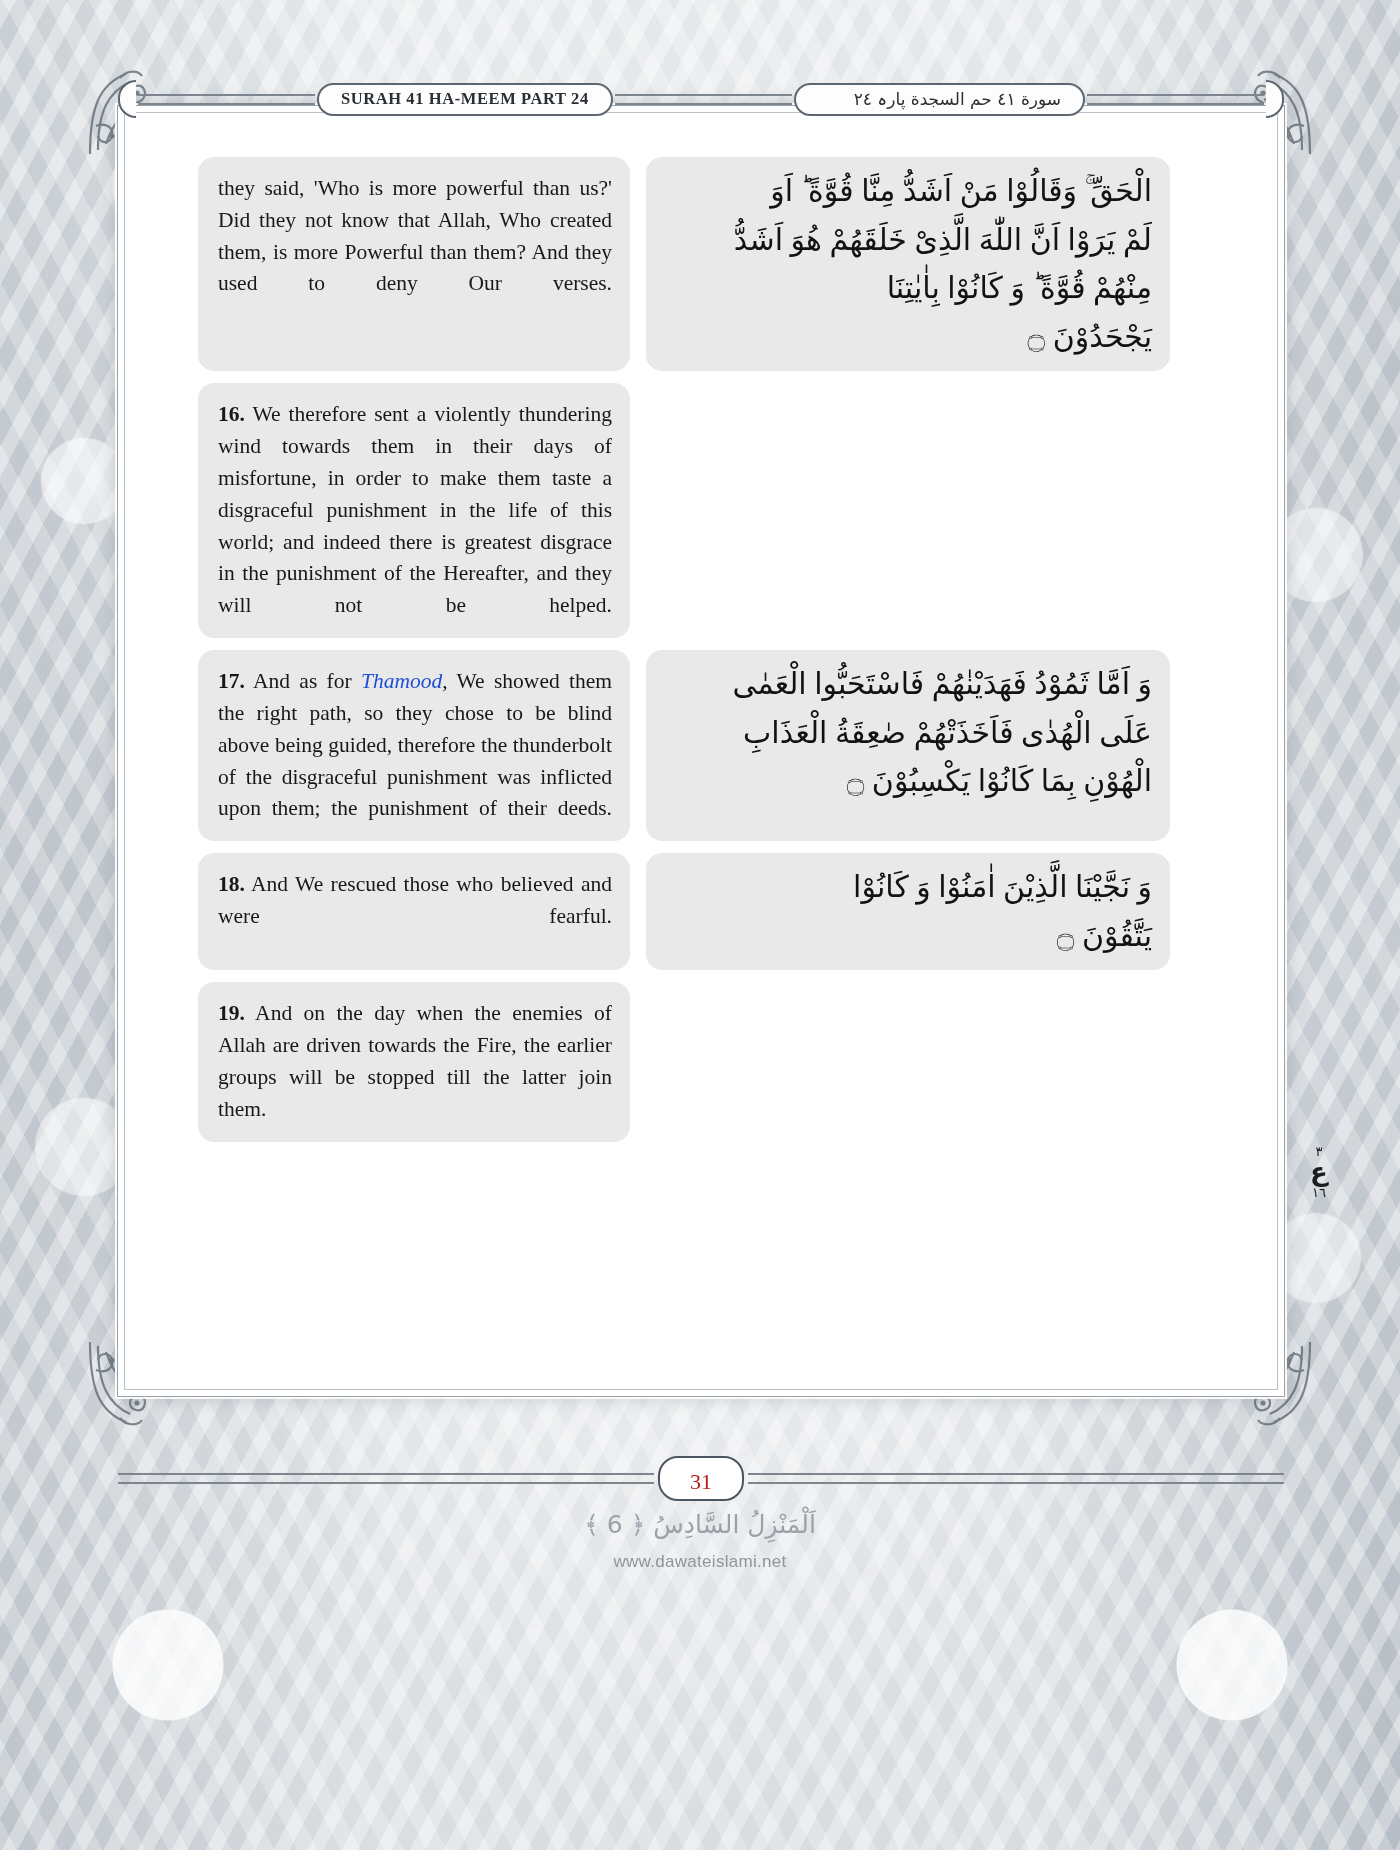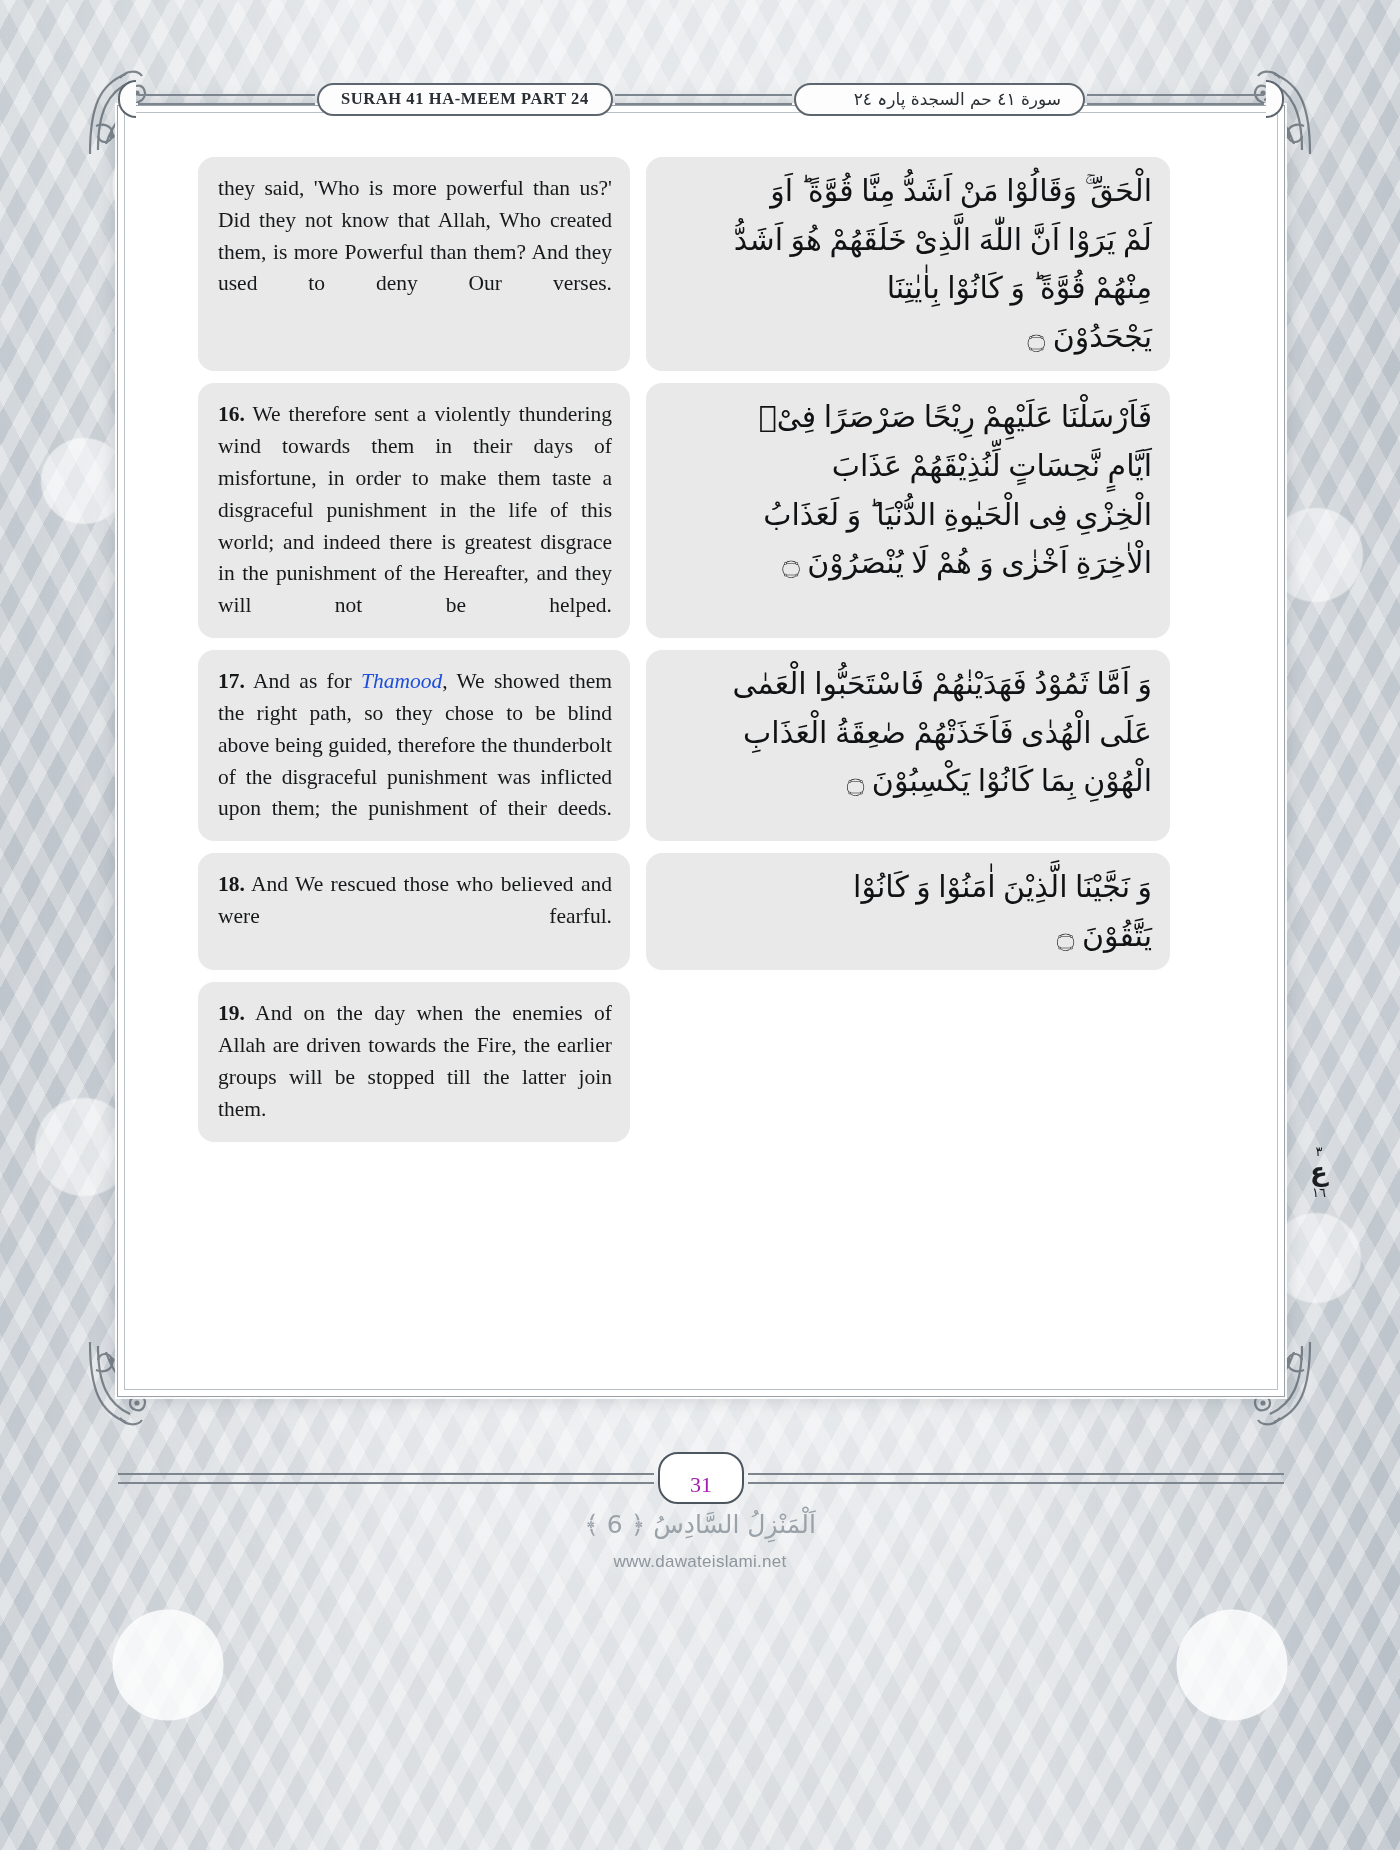--- a/index.html
+++ b/index.html
@@ -212,24 +212,24 @@
   .foot-rule {
     flex: 1;
     height: 7px;
     border-top: 2px solid #7d868f;
     border-bottom: 2px solid #7d868f;
   }
   .page-pill {
     border: 2px solid #4d565f;
     border-radius: 20px;
     background: #ffffff;
-    padding: 18px 30px 4px;
+    padding: 11px 30px 4px;
     font-family: "Liberation Serif", serif;
     font-size: 22px;
-    color: #a21caf;
+    color: #b91c1c;
     margin: 0 4px;
   }
   .manzil {
     position: absolute;
     left: 0;
     right: 0;
     top: 1510px;
     text-align: center;
     direction: rtl;
     font-family: "DejaVu Sans", sans-serif;
@@ -336,24 +336,20 @@
 لَمْ یَرَوْا اَنَّ اللّٰهَ الَّذِیْ خَلَقَهُمْ هُوَ اَشَدُّ
 مِنْهُمْ قُوَّةً ؕ وَ كَانُوْا بِاٰیٰتِنَا
 یَجْحَدُوْنَ ۝</div>
   </div>
 
   <div class="verse-row">
     <div class="cell cell-en">
       <span class="vnum">16.</span>
       <span>We therefore sent a violently thundering wind towards them in their days of misfortune, in order to make them taste a disgraceful punishment in the life of this world; and indeed there is greatest disgrace in the punishment of the Hereafter, and they will not be helped.</span><span class="emph"></span><span></span>
     </div>
-    <div class="cell cell-ar">فَاَرْسَلْنَا عَلَیْهِمْ رِیْحًا صَرْصَرًا فِیْۤ
-اَیَّامٍ نَّحِسَاتٍ لِّنُذِیْقَهُمْ عَذَابَ
-الْخِزْیِ فِی الْحَیٰوةِ الدُّنْیَا ؕ وَ لَعَذَابُ
-الْاٰخِرَةِ اَخْزٰى وَ هُمْ لَا یُنْصَرُوْنَ ۝</div>
   </div>
 
   <div class="verse-row">
     <div class="cell cell-en">
       <span class="vnum">17.</span>
       <span>And as for </span><span class="emph">Thamood</span><span>, We showed them the right path, so they chose to be blind above being guided, therefore the thunderbolt of the disgraceful punishment was inflicted upon them; the punishment of their deeds.</span>
     </div>
     <div class="cell cell-ar">وَ اَمَّا ثَمُوْدُ فَهَدَیْنٰهُمْ فَاسْتَحَبُّوا الْعَمٰى
 عَلَى الْهُدٰى فَاَخَذَتْهُمْ صٰعِقَةُ الْعَذَابِ
 الْهُوْنِ بِمَا كَانُوْا یَكْسِبُوْنَ ۝</div>

